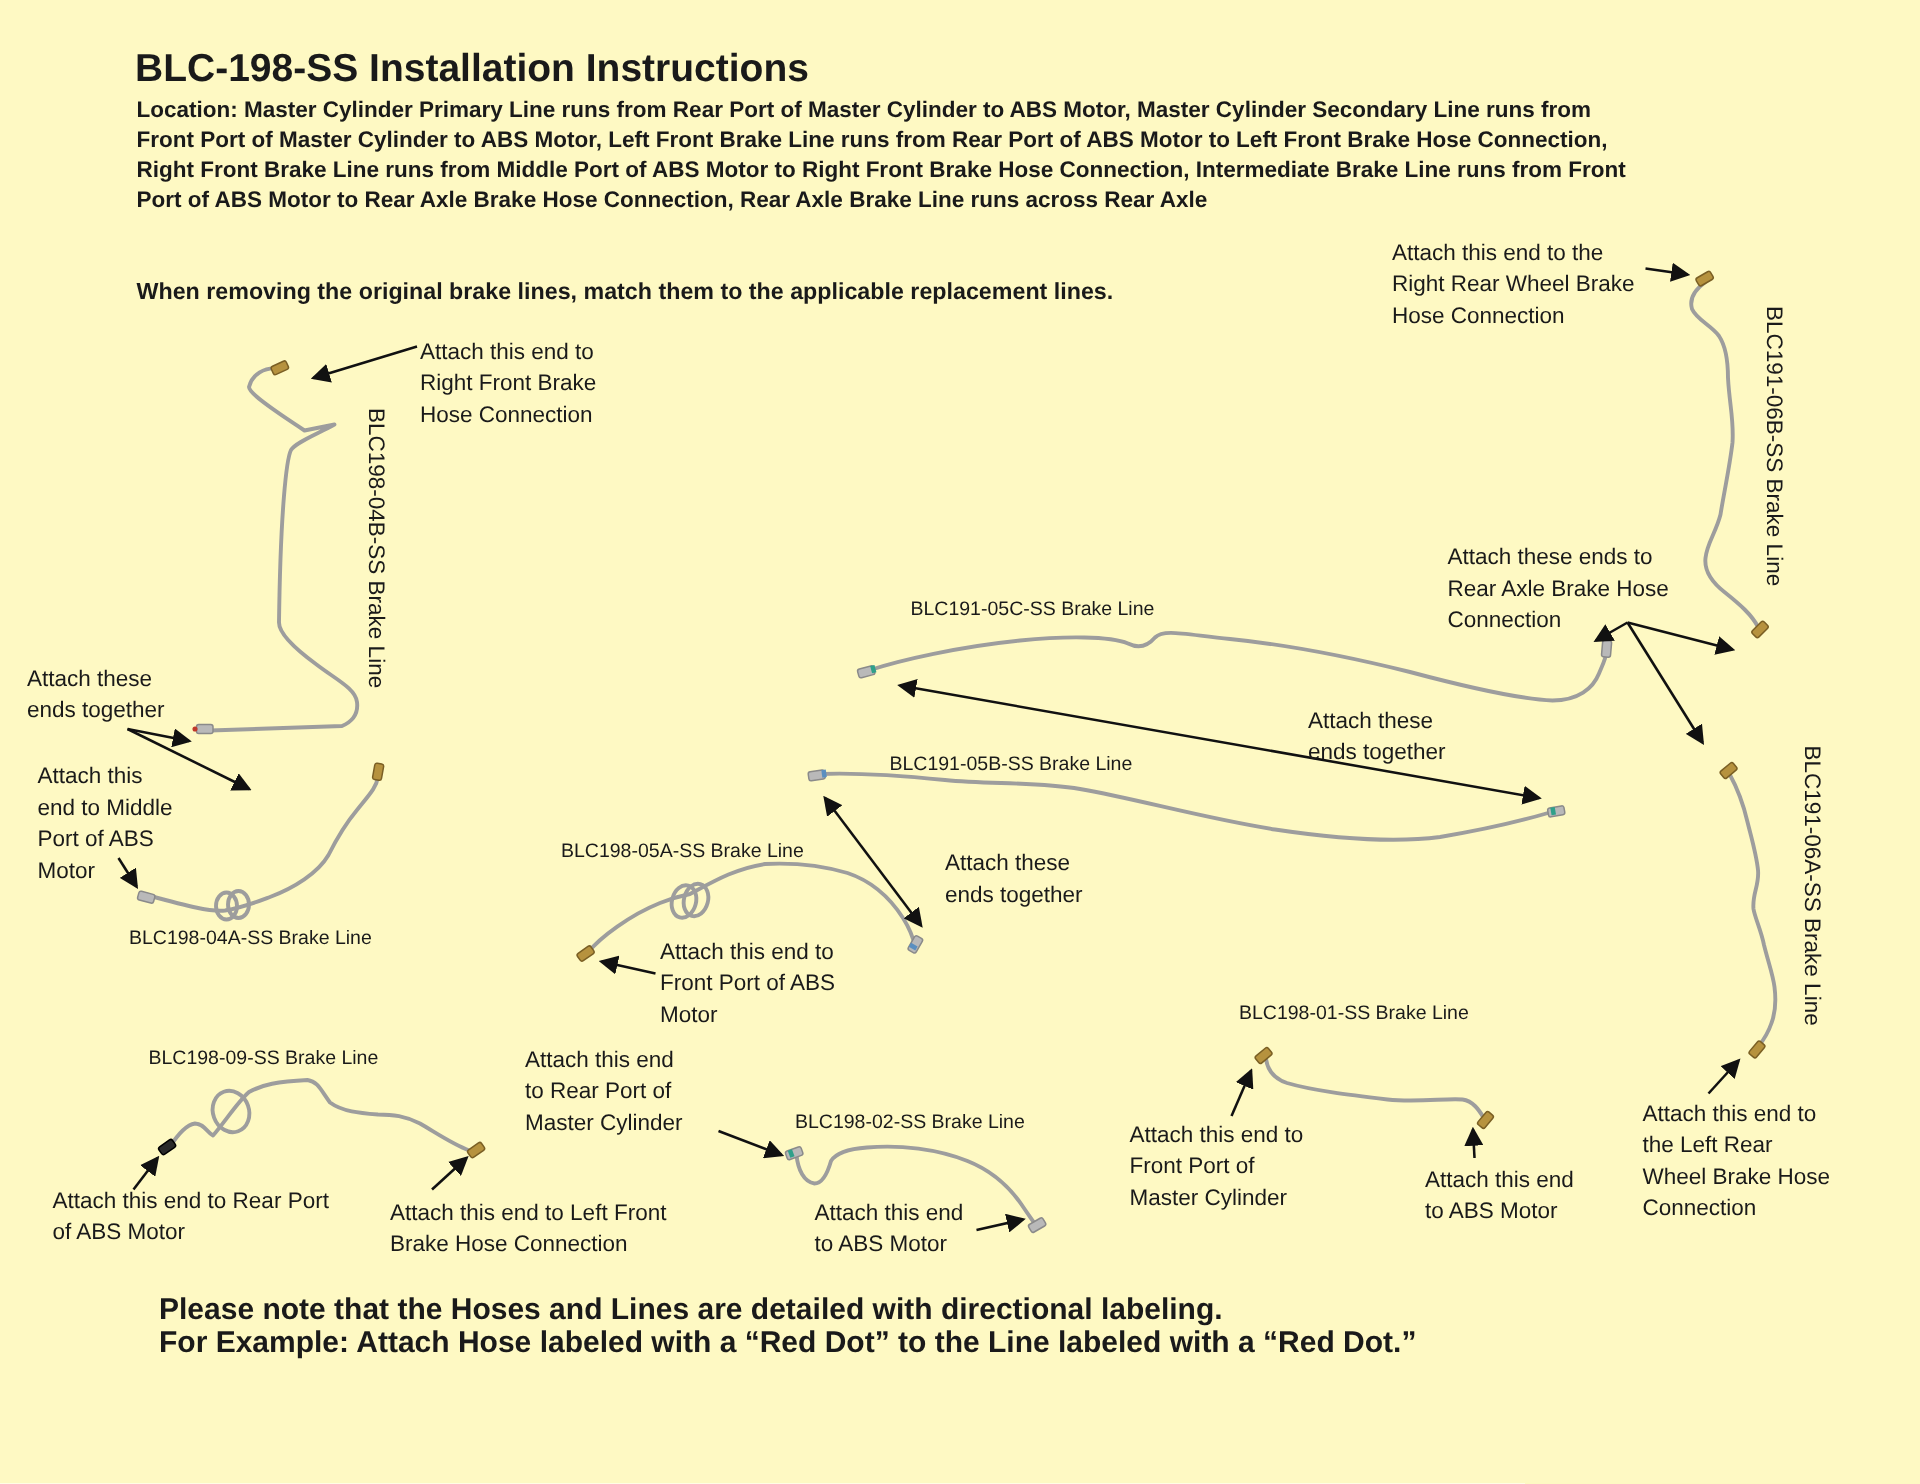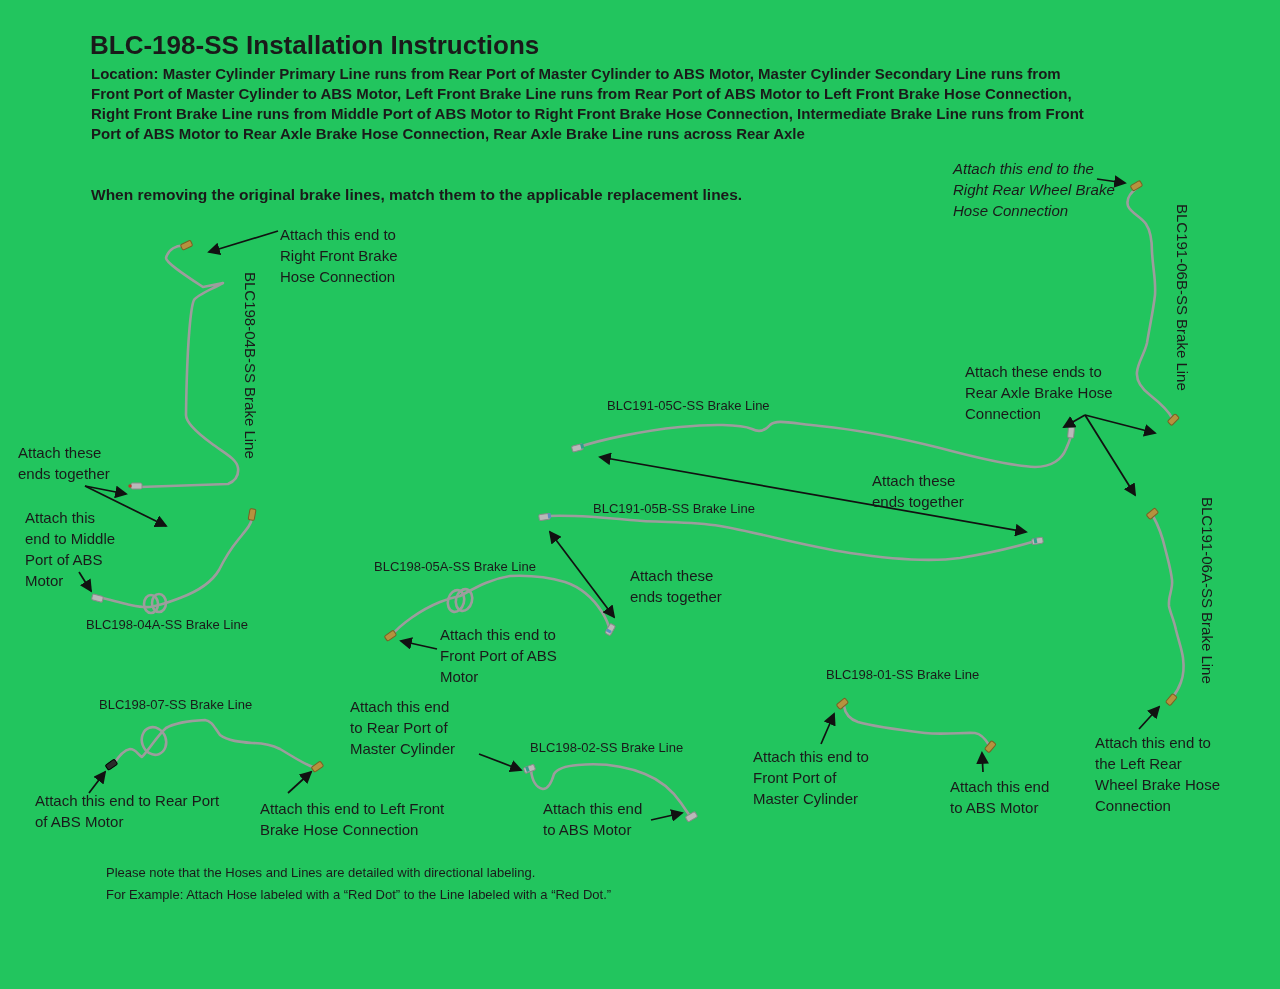--- a/index.html
+++ b/index.html
@@ -1,26 +1,26 @@
 <!DOCTYPE html>
 <html><head>
 <meta charset="utf-8">
 <style>
   html,body{margin:0;padding:0;background:#ffffff;}
-  #page{position:relative;width:1280px;height:989px;background:#22c55e;overflow:hidden;
+  #page{position:relative;width:1280px;height:989px;background:#fef9c3;overflow:hidden;
         font-family:"Liberation Sans",sans-serif;color:#1a1a1a;}
   #art{position:absolute;left:0;top:0;}
   .lbl{position:absolute;white-space:pre-line;font-size:15px;line-height:21px;color:#1a1a1a;}
   .part{position:absolute;white-space:nowrap;font-size:13px;color:#1a1a1a;}
   .rot{position:absolute;white-space:nowrap;font-size:15px;color:#1a1a1a;
        transform:rotate(90deg);transform-origin:0 0;}
   .title{position:absolute;font-size:26px;font-weight:bold;white-space:nowrap;}
   .para{position:absolute;font-size:15px;font-weight:bold;line-height:20px;white-space:pre-line;}
   .intro{position:absolute;font-size:15.5px;font-weight:bold;white-space:nowrap;}
-  .footer{position:absolute;font-size:13px;font-weight:normal;line-height:22px;white-space:pre-line;}
+  .footer{position:absolute;font-size:20px;font-weight:bold;line-height:22px;white-space:pre-line;}
 </style>
 </head>
 <body>
 
 <div id="page">
 
   <svg id="art" width="1280" height="989" viewBox="0 0 1280 989">
     <defs>
       <marker id="ah" viewBox="0 0 10 10" refX="8.5" refY="5" markerWidth="7.5" markerHeight="7.5" orient="auto-start-reverse">
         <path d="M0,0 L10,5 L0,10 z" fill="#111111"></path>
@@ -99,21 +99,21 @@
   <div class="title" style="left:90px;top:30px;">BLC-198-SS Installation Instructions</div>
   <div class="para" style="left:91px;top:64px;">Location: Master Cylinder Primary Line runs from Rear Port of Master Cylinder to ABS Motor, Master Cylinder Secondary Line runs from
 Front Port of Master Cylinder to ABS Motor, Left Front Brake Line runs from Rear Port of ABS Motor to Left Front Brake Hose Connection,
 Right Front Brake Line runs from Middle Port of ABS Motor to Right Front Brake Hose Connection, Intermediate Brake Line runs from Front
 Port of ABS Motor to Rear Axle Brake Hose Connection, Rear Axle Brake Line runs across Rear Axle</div>
   <div class="intro" style="left:91px;top:186px;">When removing the original brake lines, match them to the applicable replacement lines.</div>
 
   <div class="lbl" style="left:280px;top:224px;">Attach this end to
 Right Front Brake
 Hose Connection</div>
-  <div class="lbl" style="left:953px;top:158px;font-style:italic;">Attach this end to the
+  <div class="lbl" style="left:928px;top:158px;">Attach this end to the
 Right Rear Wheel Brake
 Hose Connection</div>
   <div class="lbl" style="left:965px;top:361px;">Attach these ends to
 Rear Axle Brake Hose
 Connection</div>
   <div class="lbl" style="left:18px;top:442px;">Attach these
 ends together</div>
   <div class="lbl" style="left:25px;top:507px;">Attach this
 end to Middle
 Port of ABS
@@ -141,21 +141,21 @@
 to ABS Motor</div>
   <div class="lbl" style="left:1095px;top:732px;">Attach this end to
 the Left Rear
 Wheel Brake Hose
 Connection</div>
 
   <div class="part" style="left:86px;top:617px;">BLC198-04A-SS Brake Line</div>
   <div class="part" style="left:374px;top:559px;">BLC198-05A-SS Brake Line</div>
   <div class="part" style="left:607px;top:398px;">BLC191-05C-SS Brake Line</div>
   <div class="part" style="left:593px;top:501px;">BLC191-05B-SS Brake Line</div>
-  <div class="part" style="left:99px;top:697px;">BLC198-07-SS Brake Line</div>
+  <div class="part" style="left:99px;top:697px;">BLC198-09-SS Brake Line</div>
   <div class="part" style="left:530px;top:740px;">BLC198-02-SS Brake Line</div>
   <div class="part" style="left:826px;top:667px;">BLC198-01-SS Brake Line</div>
 
   <div class="rot" style="left:259px;top:272px;">BLC198-04B-SS Brake Line</div>
   <div class="rot" style="left:1191px;top:204px;">BLC191-06B-SS Brake Line</div>
   <div class="rot" style="left:1216px;top:497px;">BLC191-06A-SS Brake Line</div>
 
   <div class="footer" style="left:106px;top:862px;">Please note that the Hoses and Lines are detailed with directional labeling.
 For Example: Attach Hose labeled with a “Red Dot” to the Line labeled with a “Red Dot.”</div>
 </div>

